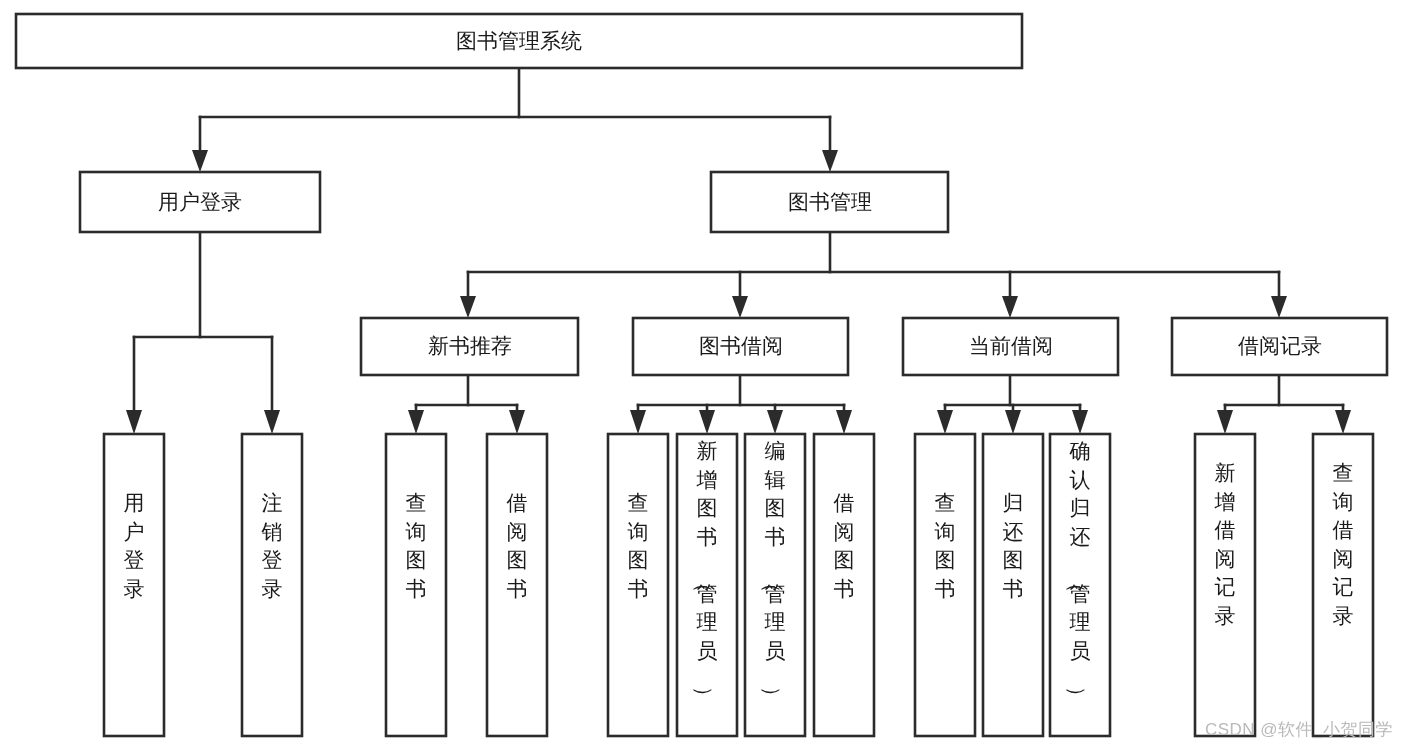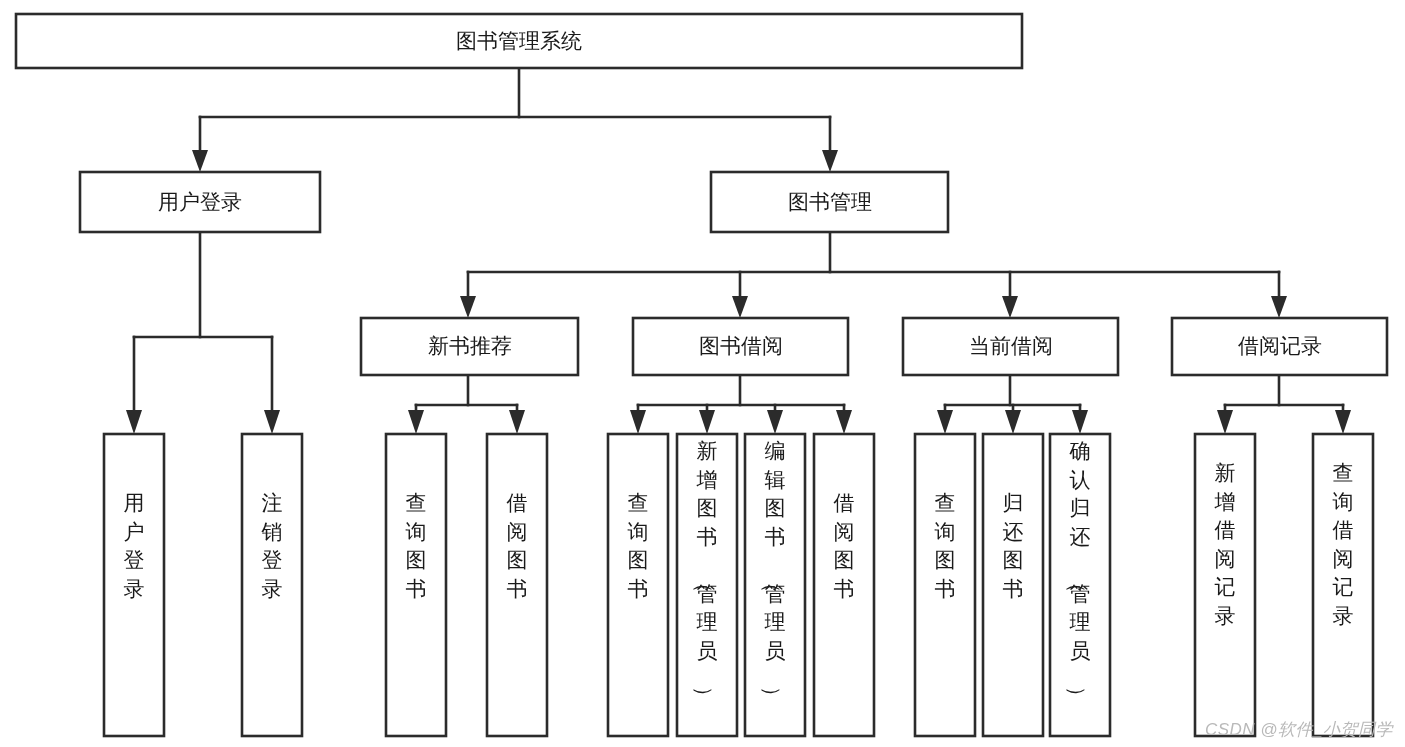--- a/index.html
+++ b/index.html
@@ -55,21 +55,20 @@
   .watermark {
     position: absolute;
     right: 12px;
     bottom: 6px;
     font-family: "Liberation Sans", "DejaVu Sans", sans-serif;
     font-size: 17px;
     color: #b9b9b9;
     letter-spacing: 0.5px;
     white-space: nowrap;
     user-select: none;
-    font-style: italic;
   }
 </style>
 </head>
 <body>
 
 <div id="diagram-root">
   <svg class="flow" viewBox="0 0 1405 747" xmlns="http://www.w3.org/2000/svg">
 
     <defs>
       <marker id="arrow" viewBox="0 0 12 14" refX="6" refY="13" markerWidth="12" markerHeight="14" orient="auto-start-reverse">

